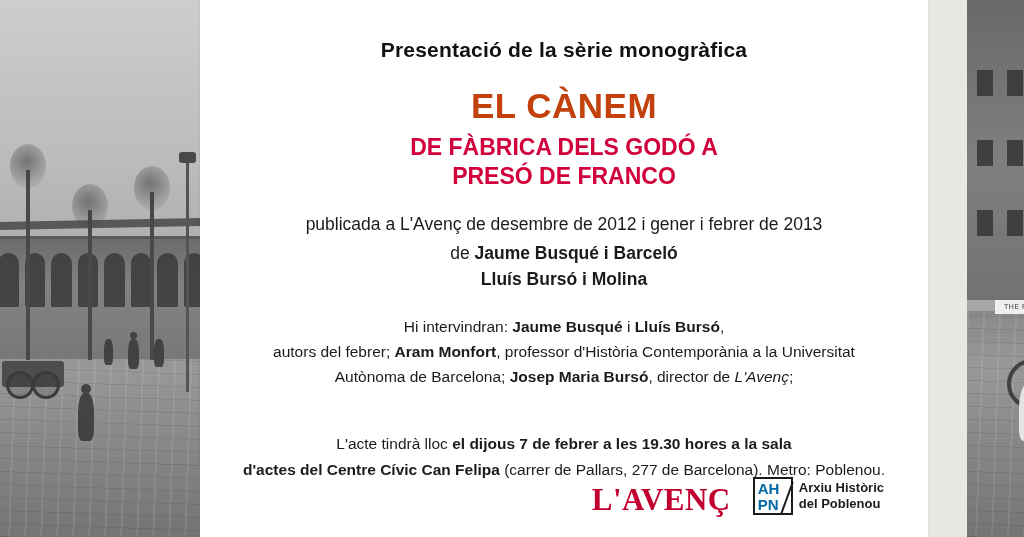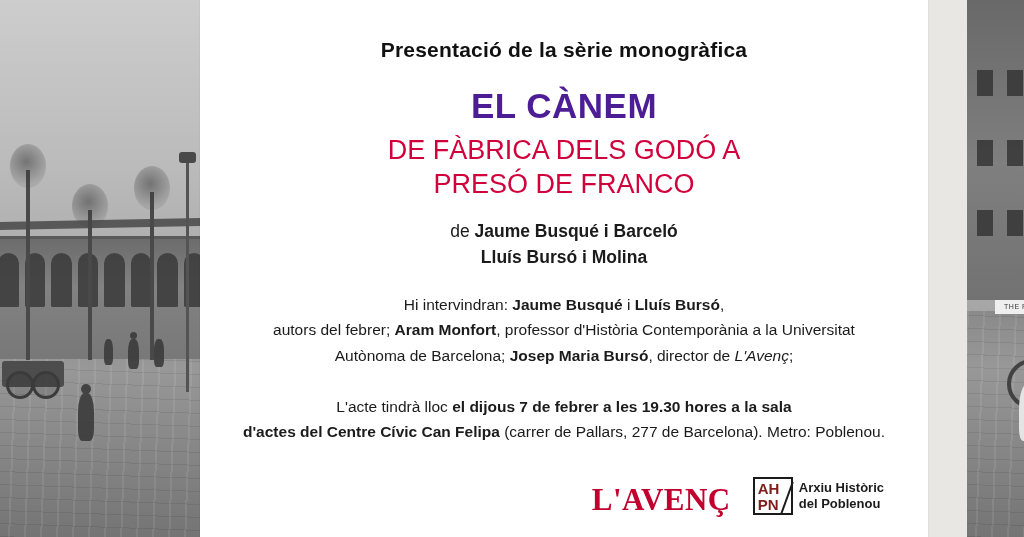--- a/index.html
+++ b/index.html
@@ -231,55 +231,55 @@
     font-size: 21px;
     font-weight: bold;
     letter-spacing: .2px;
     color: #111;
   }
 
   .title-main {
     margin-top: 26px;
     font-size: 35px;
     font-weight: bold;
-    color: #4c1d95;
+    color: #c2410c;
     letter-spacing: .5px;
     line-height: 1.05;
   }
   .title-sub {
     margin-top: 8px;
-    font-size: 27px;
-    font-weight: normal;
+    font-size: 23px;
+    font-weight: bold;
     color: #d1003c;
     line-height: 1.28;
   }
 
   .published {
     margin-top: 22px;
     font-size: 17.5px;
     color: #1b1b1b;
   }
   .authors {
-    margin-top: 16px;
+    margin-top: 5px;
     font-size: 17.5px;
     line-height: 1.5;
   }
   .authors b { font-weight: bold; }
 
   .speakers {
     margin-top: 22px;
     font-size: 15.5px;
     line-height: 1.62;
     color: #1b1b1b;
   }
   .speakers b { font-weight: bold; }
   .speakers i { font-style: italic; }
 
   .details {
-    margin-top: 26px;
+    margin-top: 42px;
     font-size: 15.5px;
     line-height: 1.66;
   }
   .details b { font-weight: bold; }
 
   
   .logos {
     position: absolute;
     right: 44px;
     bottom: 22px;
@@ -301,21 +301,21 @@
     gap: 6px;
   }
   .ahpn-mark {
     position: relative;
     width: 40px;
     height: 38px;
     background: #ffffff;
     border: 2px solid #1b1b1b;
     box-sizing: border-box;
     font-weight: bold;
-    color: #7f1d1d;
+    color: #0369a1;
     font-size: 15px;
     line-height: 16px;
     text-align: left;
     padding: 2px 3px;
     font-family: "Liberation Sans", sans-serif;
   }
   .ahpn-mark .slash {
     position: absolute;
     right: 3px; top: 2px;
     width: 2px; height: 34px;
@@ -388,20 +388,21 @@
 
     <div class="line-strong">Presentació de la sèrie monogràfica</div>
 
     <div class="title-main">EL CÀNEM</div>
 
     <div class="title-sub">
       <div>DE FÀBRICA DELS GODÓ A</div>
       <div>PRESÓ DE FRANCO</div>
     </div>
 
+    <div class="published">publicada a L'Avenç de desembre de 2012 i gener i febrer de 2013</div>
 
     <div class="authors">
       <div><span>de </span><b>Jaume Busqué i Barceló</b></div>
       <div><b>Lluís Bursó i Molina</b></div>
     </div>
 
     <div class="speakers">
       <div><span>Hi intervindran: </span><b>Jaume Busqué</b><span> i </span><b>Lluís Bursó</b><span>,</span></div>
       <div><span>autors del febrer; </span><b>Aram Monfort</b><span>, professor d'Història Contemporània a la Universitat</span></div>
       <div><span>Autònoma de Barcelona; </span><b>Josep Maria Bursó</b><span>, director de </span><i>L'Avenç</i><span>;</span></div>

